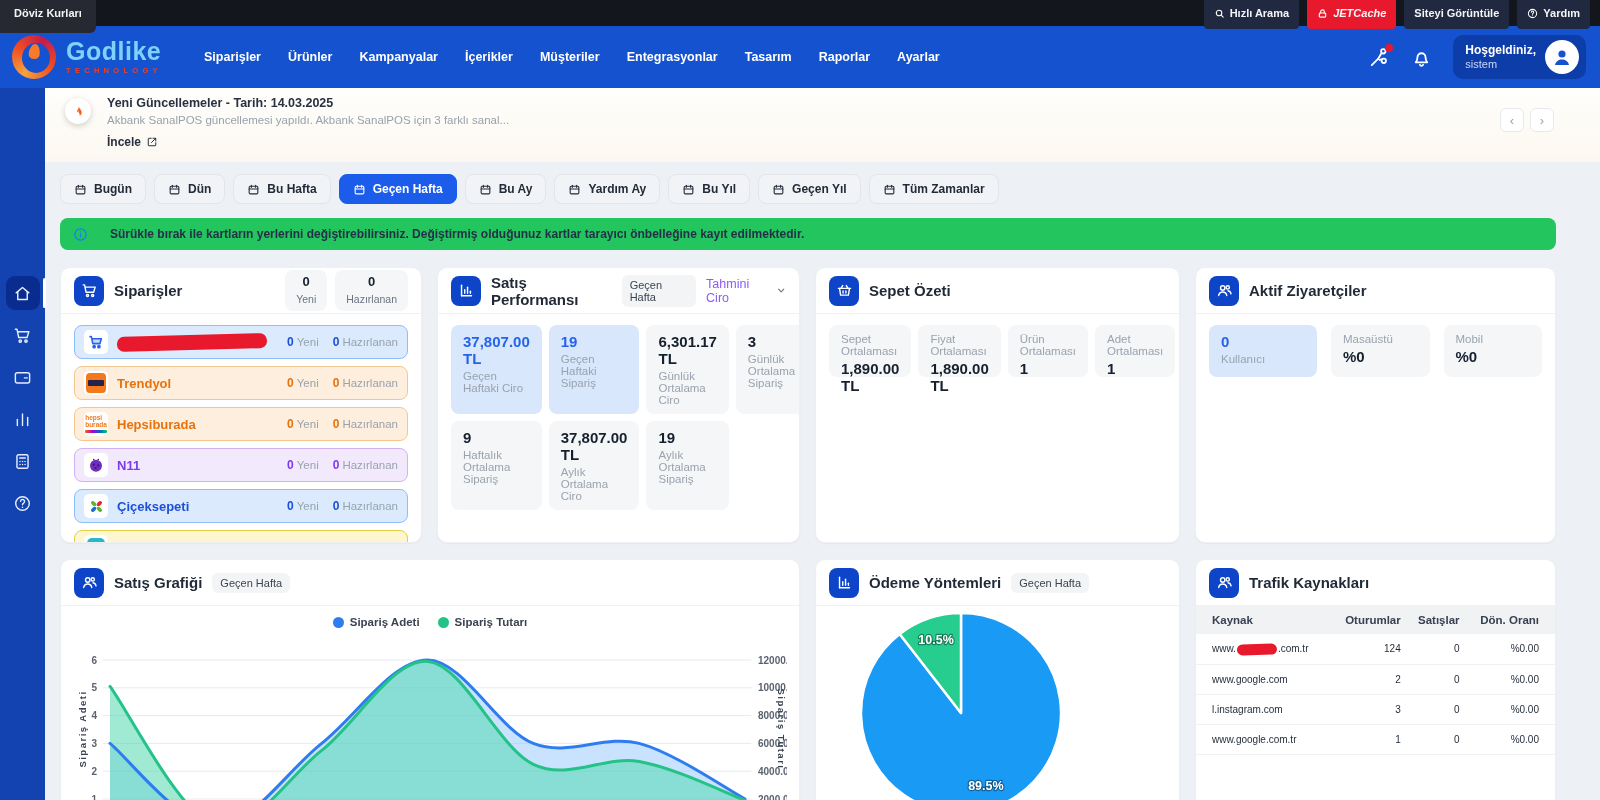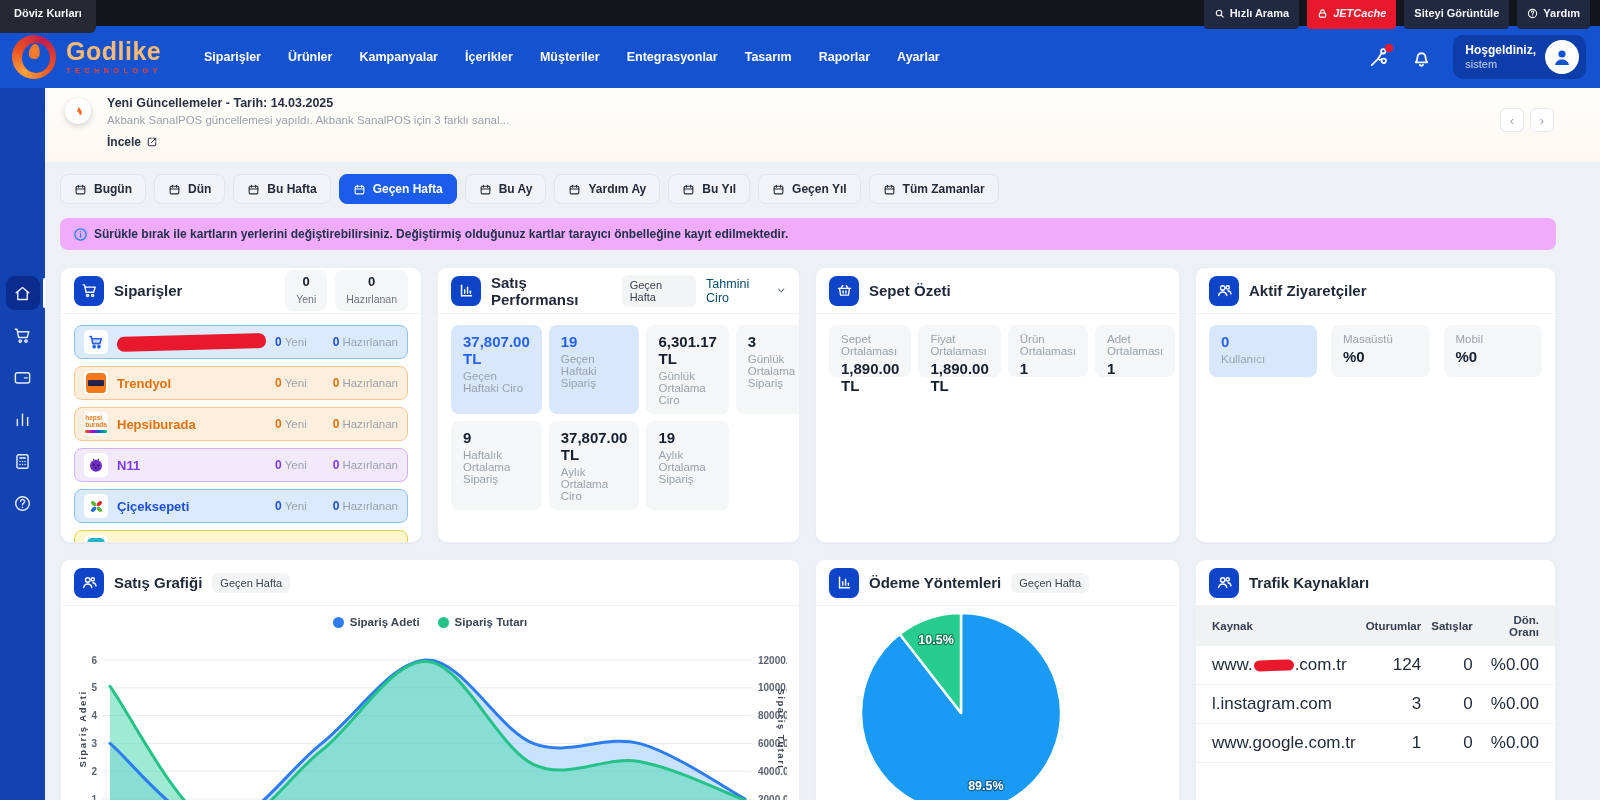--- a/index.html
+++ b/index.html
@@ -20,21 +20,21 @@
   
   .navbar { position:absolute; top:26px; left:0; width:1600px; height:62px; background:#1452cf;
             display:flex; align-items:center; z-index:40; }
   .brand { display:flex; align-items:center; gap:10px; margin-left:12px; width:170px; }
   .flame-ring { width:44px; height:44px; border-radius:50%;
                 background:conic-gradient(from 210deg,#f7a23c,#ee4d22,#c21d4e,#ee4d22,#f7a23c); position:relative; }
   .flame-ring::after { content:""; position:absolute; inset:8px 6px 6px 10px; border-radius:50%; background:#1452cf; }
   .flame-ring::before { content:""; position:absolute; left:17px; top:9px; width:11px; height:15px; z-index:1;
                 background:#f97a2b; border-radius:60% 60% 50% 50% / 80% 80% 40% 40%; transform:rotate(8deg); }
   .brand-text { display:flex; flex-direction:column; line-height:1; }
-  .brand-name { color:#fdba74; font-size:25px; font-weight:bold; letter-spacing:.5px; }
+  .brand-name { color:#7dd3fc; font-size:25px; font-weight:bold; letter-spacing:.5px; }
   .brand-sub { color:#e8402c; font-size:7.5px; font-weight:bold; letter-spacing:4.3px; margin-top:3px; }
   .nav-items { display:flex; gap:27px; margin-left:22px; }
   .nav-item { color:#fff; font-size:12.5px; font-weight:bold; cursor:pointer; }
   .nav-right { margin-left:auto; display:flex; align-items:center; gap:20px; margin-right:14px; }
   .nav-ic { width:23px; height:23px; position:relative; cursor:pointer; }
   .nav-ic svg { width:23px; height:23px; stroke:#fff; }
   .nav-ic .dot { position:absolute; top:-2px; right:-3px; width:8px; height:8px; border-radius:50%; background:#e8192d; }
   .user-chip { background:#0d3da8; border-radius:10px; padding:5px 7px 5px 12px; display:flex; align-items:center;
                gap:9px; cursor:pointer; }
   .user-texts { text-align:left; line-height:1.25; }
@@ -72,21 +72,21 @@
   
   .main { position:absolute; top:162px; left:45px; width:1555px; height:638px; padding:12px 44px 0 15px; }
 
   .filters { display:flex; gap:8px; margin-bottom:14px; }
   .fbtn { height:30px; padding:0 13px; border-radius:8px; background:#f2f3f7; border:1px solid #e2e5eb;
           display:flex; align-items:center; gap:7px; font-size:12px; font-weight:bold; color:#222b38; cursor:pointer; }
   .fbtn svg { width:13px; height:13px; stroke:#222b38; }
   .fbtn.active { background:#1b5ceb; border-color:#1b5ceb; color:#fff; }
   .fbtn.active svg { stroke:#fff; }
 
-  .infobar { height:32px; background:#f0abfc; border-radius:8px; display:flex; align-items:center; gap:6px;
+  .infobar { height:32px; background:#22c55e; border-radius:8px; display:flex; align-items:center; gap:22px;
              padding:0 13px; margin-bottom:17px; }
   .infobar svg { width:15px; height:15px; stroke:#1b7ef2; flex:none; }
   .infobar span { font-size:12px; font-weight:bold; color:#243049; }
 
   .cards-row { display:flex; gap:15px; margin-bottom:16px; }
   .card { background:#fff; border-radius:10px; border:1px solid #eceff3; box-shadow:0 1px 2px rgba(20,40,80,.04);
           overflow:hidden; }
   .c1 { width:362px; height:276px; } .c2 { width:363px; height:276px; }
   .c3 { width:365px; height:276px; } .c4 { width:361px; height:276px; }
   .c5 { width:740px; height:330px; } .c6 { width:365px; height:330px; } .c7 { width:361px; height:330px; }
@@ -94,37 +94,37 @@
   .card-head { height:46px; display:flex; align-items:center; gap:10px; padding:0 13px; border-bottom:1px solid #f0f2f5; }
   .chip-icon { width:30px; height:30px; border-radius:8px; background:#0e45c8; display:flex; align-items:center;
                justify-content:center; flex:none; }
   .chip-icon svg { width:17px; height:17px; stroke:#fff; }
   .card-title { font-size:15px; font-weight:bold; color:#1f2937; }
   .badge { background:#f3f4f6; border-radius:6px; padding:4px 8px; font-size:11px; color:#3b4452; }
   .head-right { margin-left:auto; display:flex; align-items:center; gap:8px; }
   .mini-stat { background:#f4f6f8; border-radius:8px; padding:4px 11px; text-align:center; cursor:pointer; }
   .mini-stat b { display:block; font-size:13px; color:#16202e; }
   .mini-stat i { font-style:normal; font-size:10.5px; color:#6b7480; }
-  .dropdown { font-size:12.5px; color:#0c4a6e; display:flex; align-items:center; gap:4px; cursor:pointer; }
+  .dropdown { font-size:12.5px; color:#8b5cf6; display:flex; align-items:center; gap:4px; cursor:pointer; }
   .dropdown svg { width:11px; height:11px; stroke:#6b7280; }
 
   .card-body { padding:11px 13px; }
 
   
   .mk-rows { display:flex; flex-direction:column; gap:7px; }
   .mk-row { height:34px; border-radius:8px; border:1px solid; display:flex; align-items:center; gap:9px;
             padding:0 9px; cursor:pointer; }
   .mk-row.blue   { background:#dbeafd; border-color:#8fbdf8; color:#1d4fd7; }
   .mk-row.orange { background:#fdeedd; border-color:#f4c791; color:#e8720c; }
   .mk-row.purple { background:#f2e9fd; border-color:#cfb2f4; color:#7c3bed; }
   .mk-row.yellow { background:#fdf6cf; border-color:#e3cf45; color:#1aa8b8; }
   .mk-logo { width:24px; height:24px; background:#fff; border-radius:5px; display:flex; align-items:center;
              justify-content:center; overflow:hidden; flex:none; }
   .mk-name { font-size:13px; font-weight:bold; }
-  .mk-counts { margin-left:auto; display:flex; gap:26px; font-size:11.5px; align-items:center; }
+  .mk-counts { margin-left:auto; display:flex; gap:14px; font-size:11.5px; align-items:center; }
   .mk-counts b { font-size:12px; }
   .mk-counts i { font-style:normal; color:#9aa3ad; margin-left:3px; }
   .redact { display:inline-block; background:#e8192d; border-radius:7px; transform:rotate(-1.5deg); }
 
   
   .grid2 { display:grid; grid-template-columns:1fr 1fr 1fr 1fr; gap:7px; }
   .cell { background:#f4f6f8; border-radius:8px; padding:8px 12px; }
   .cell.hl { background:#d8e7fc; }
   .cell .v { font-size:15px; font-weight:bold; color:#16202e; }
   .cell.hl .v { color:#2563eb; }
@@ -136,21 +136,21 @@
   .legend { display:flex; justify-content:center; gap:18px; padding-top:10px; }
   .leg-item { display:flex; align-items:center; gap:6px; font-size:11.5px; font-weight:bold; color:#3b4452; }
   .leg-dot { width:11px; height:11px; border-radius:50%; }
 
   
   .ttable { width:100%; border-collapse:collapse; }
   .ttable th { background:#f0f2f4; font-size:11.5px; font-weight:bold; color:#374151; text-align:right;
                padding:8px 10px 8px 0; }
   .ttable th:first-child { text-align:left; padding-left:16px; }
   .ttable th:last-child { padding-right:16px;margin-top:16px; }
-  .ttable td { font-size:17px; color:#1f2937; text-align:right; padding:9px 10px 9px 0;
+  .ttable td { font-size:10px; color:#1f2937; text-align:right; padding:9px 10px 9px 0;
                border-bottom:1px solid #f0f2f5; }
   .ttable td:first-child { text-align:left; padding-left:16px; }
   .ttable td:last-child { padding-right:16px; }
 
   svg { fill:none; stroke-linecap:round; stroke-linejoin:round; }
 </style>
 </head>
 <body>
 
 <div class="topbar">
@@ -691,20 +691,26 @@
             </tr>
           </thead>
         <tbody id="traffic-body">
             <tr>
               <td>www.<span class="redact" style="width:40px;height:11px;vertical-align:middle;margin:0 1px"></span>.com.tr</td>
               <td>124</td>
               <td>0</td>
               <td>%0.00</td>
             </tr>
             <tr>
+              <td>www.google.com</td>
+              <td>2</td>
+              <td>0</td>
+              <td>%0.00</td>
+            </tr>
+            <tr>
               <td>l.instagram.com</td>
               <td>3</td>
               <td>0</td>
               <td>%0.00</td>
             </tr>
             <tr>
               <td>www.google.com.tr</td>
               <td>1</td>
               <td>0</td>
               <td>%0.00</td>

